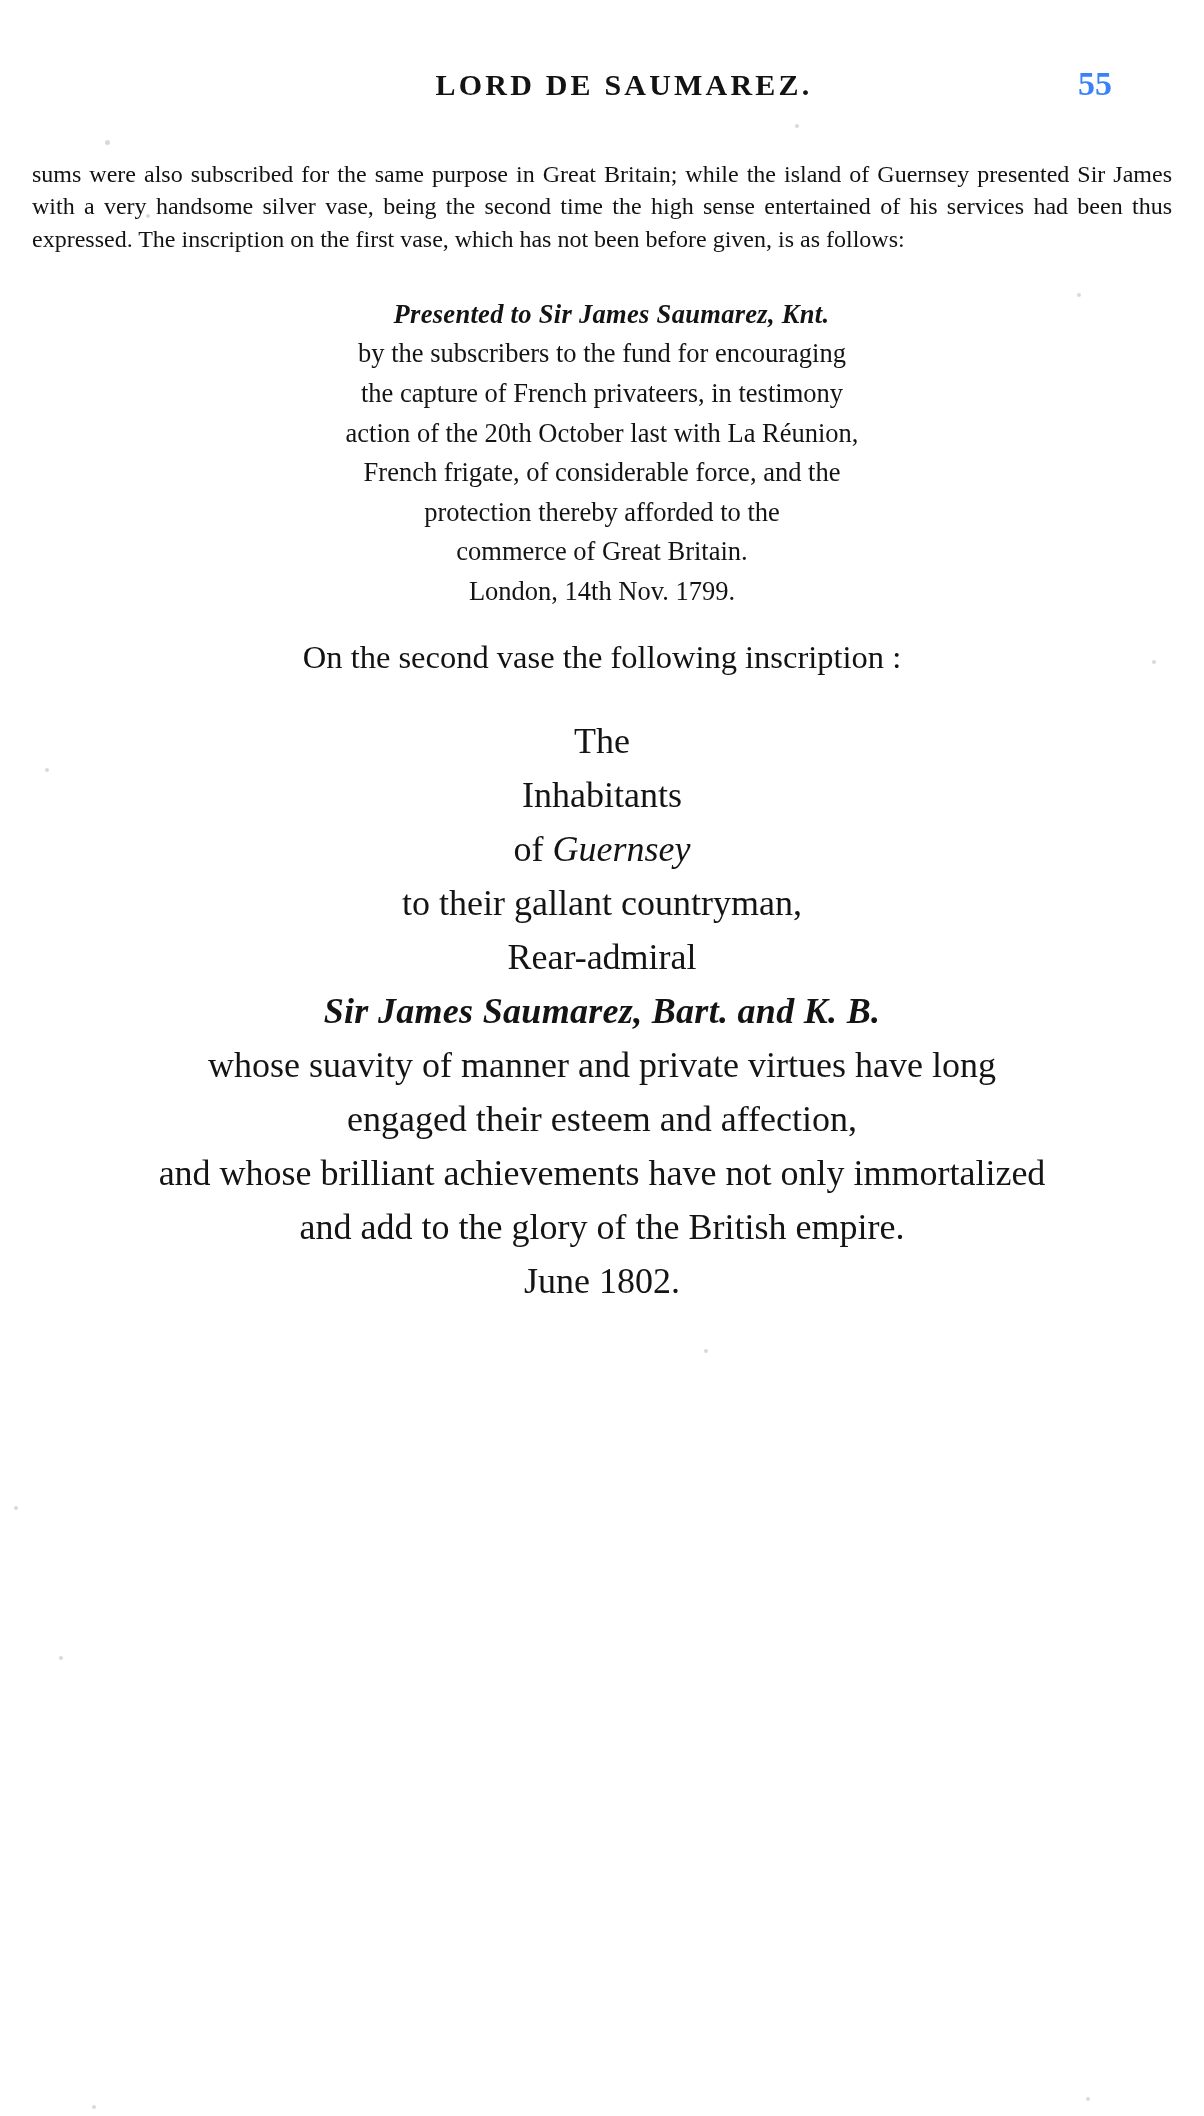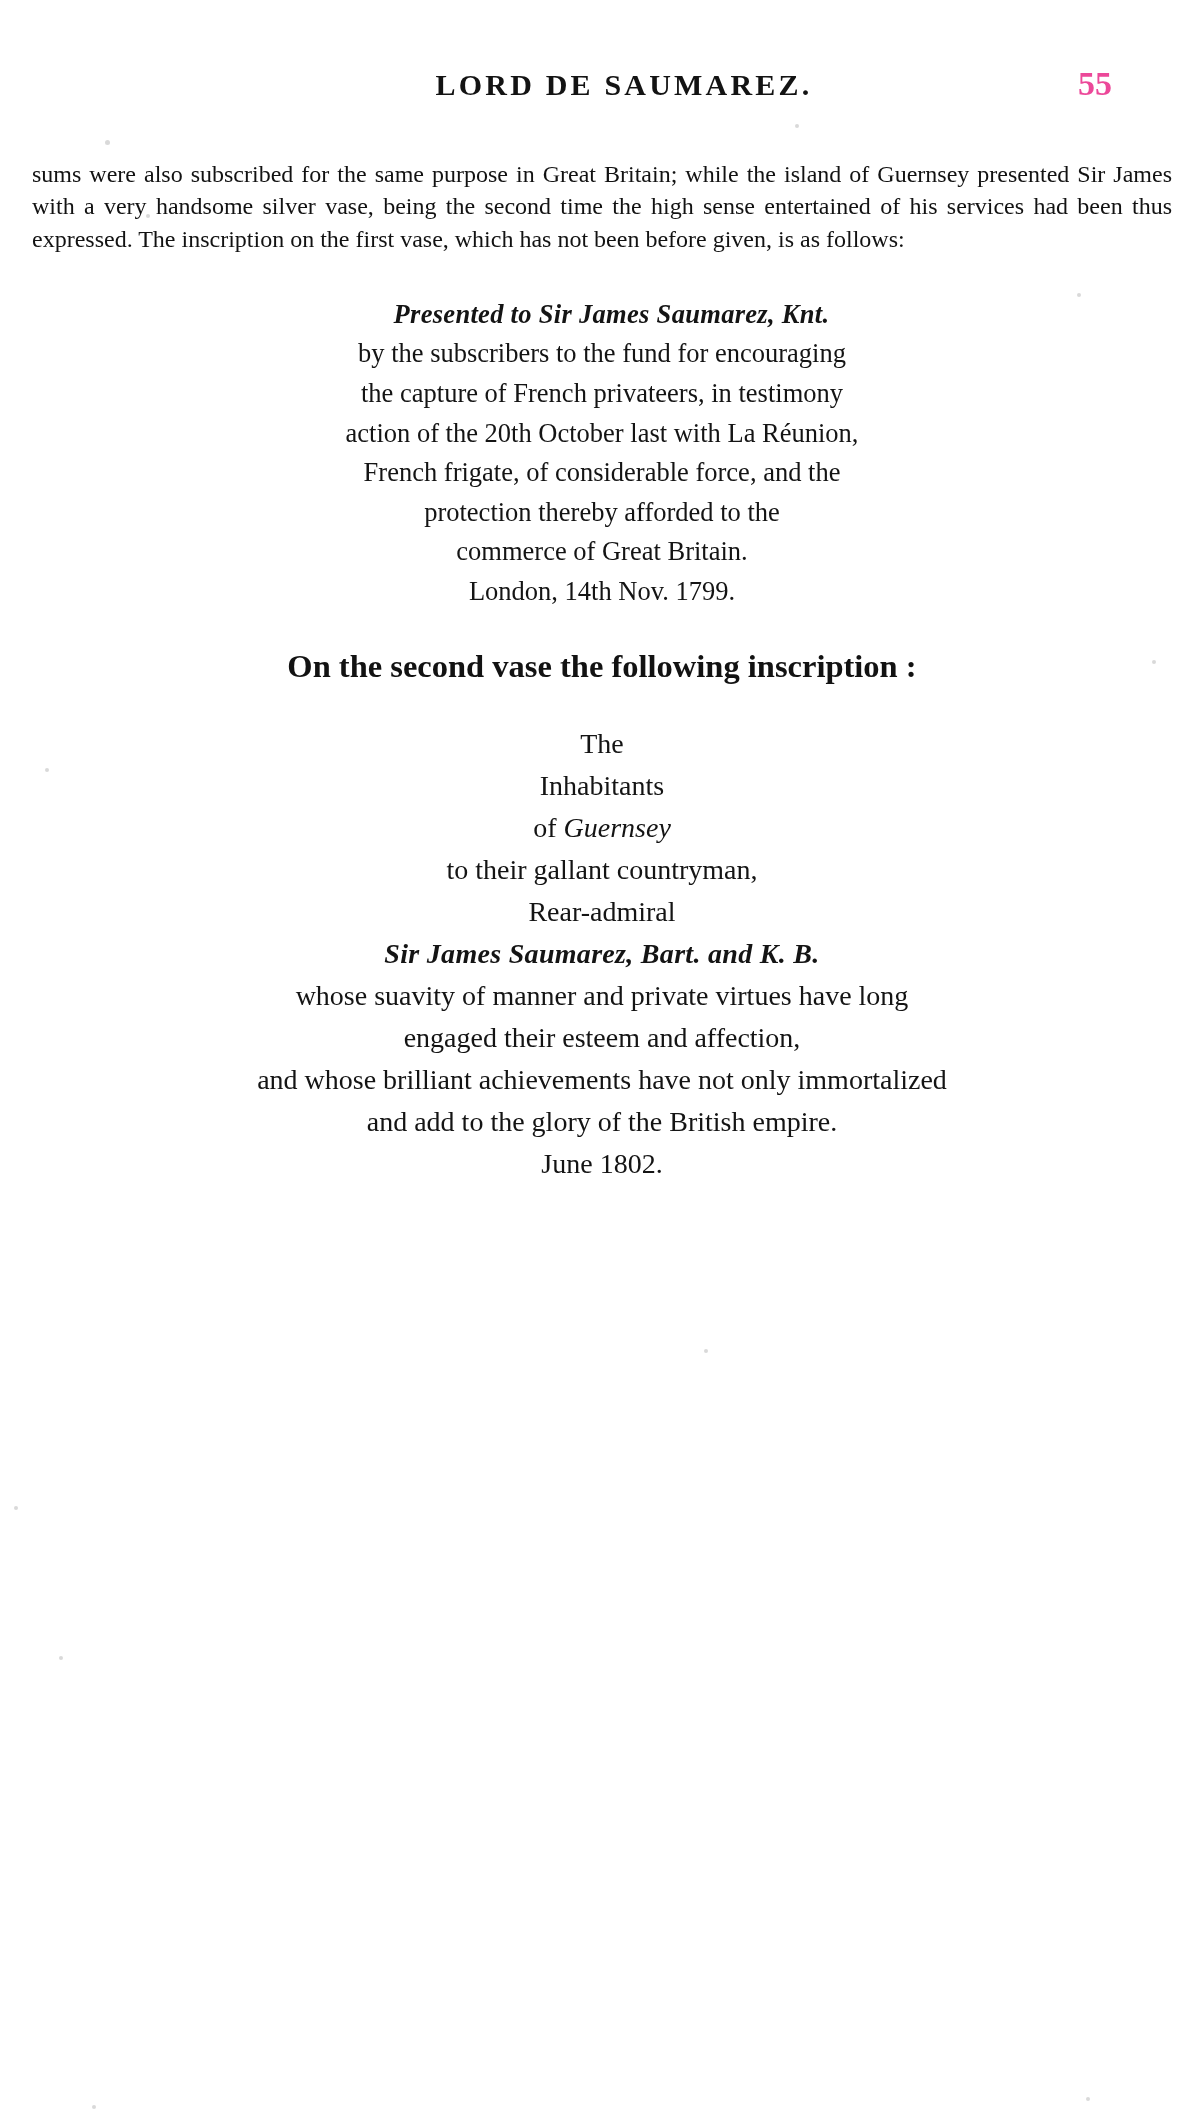--- a/index.html
+++ b/index.html
@@ -37,21 +37,21 @@
     font-variant: normal;
     text-transform: uppercase;
     color: #131313;
   }
   .header-folio {
     position: absolute;
     right: 92px;
     top: -3px;
     font-size: 34px;
     font-weight: 700;
-    color: #ec4899;
+    color: #3b82f6;
   }
   
   .body-block {
     margin: 44px 32px 0 32px;
     padding: 0 0px;
   }
   .para {
     font-size: 24px;
     line-height: 1.345;
     text-align: justify;
@@ -71,33 +71,32 @@
     color: #141414;
     white-space: nowrap;
   }
   .inscription .line.italic-bold {
     font-style: italic;
     font-weight: 700;
     letter-spacing: 0.3px;
     padding-left: 19px;
   }
   .interline {
-    margin-top: 33px;
+    margin-top: 24px;
     text-align: center;
     font-size: 32.5px;
     line-height: 1.3;
     color: #121212;
-    font-weight: bold;
   }
   .inscription2 {
     margin-top: 36px;
     text-align: center;
   }
   .inscription2 .line {
-    font-size: 28px;
+    font-size: 36px;
     line-height: 1.5;
     color: #141414;
     white-space: nowrap;
   }
   .inscription2 .line.italic-bold {
     font-style: italic;
     font-weight: 700;
     letter-spacing: 0.3px;
   }
   .inscription2 .line .ital {

